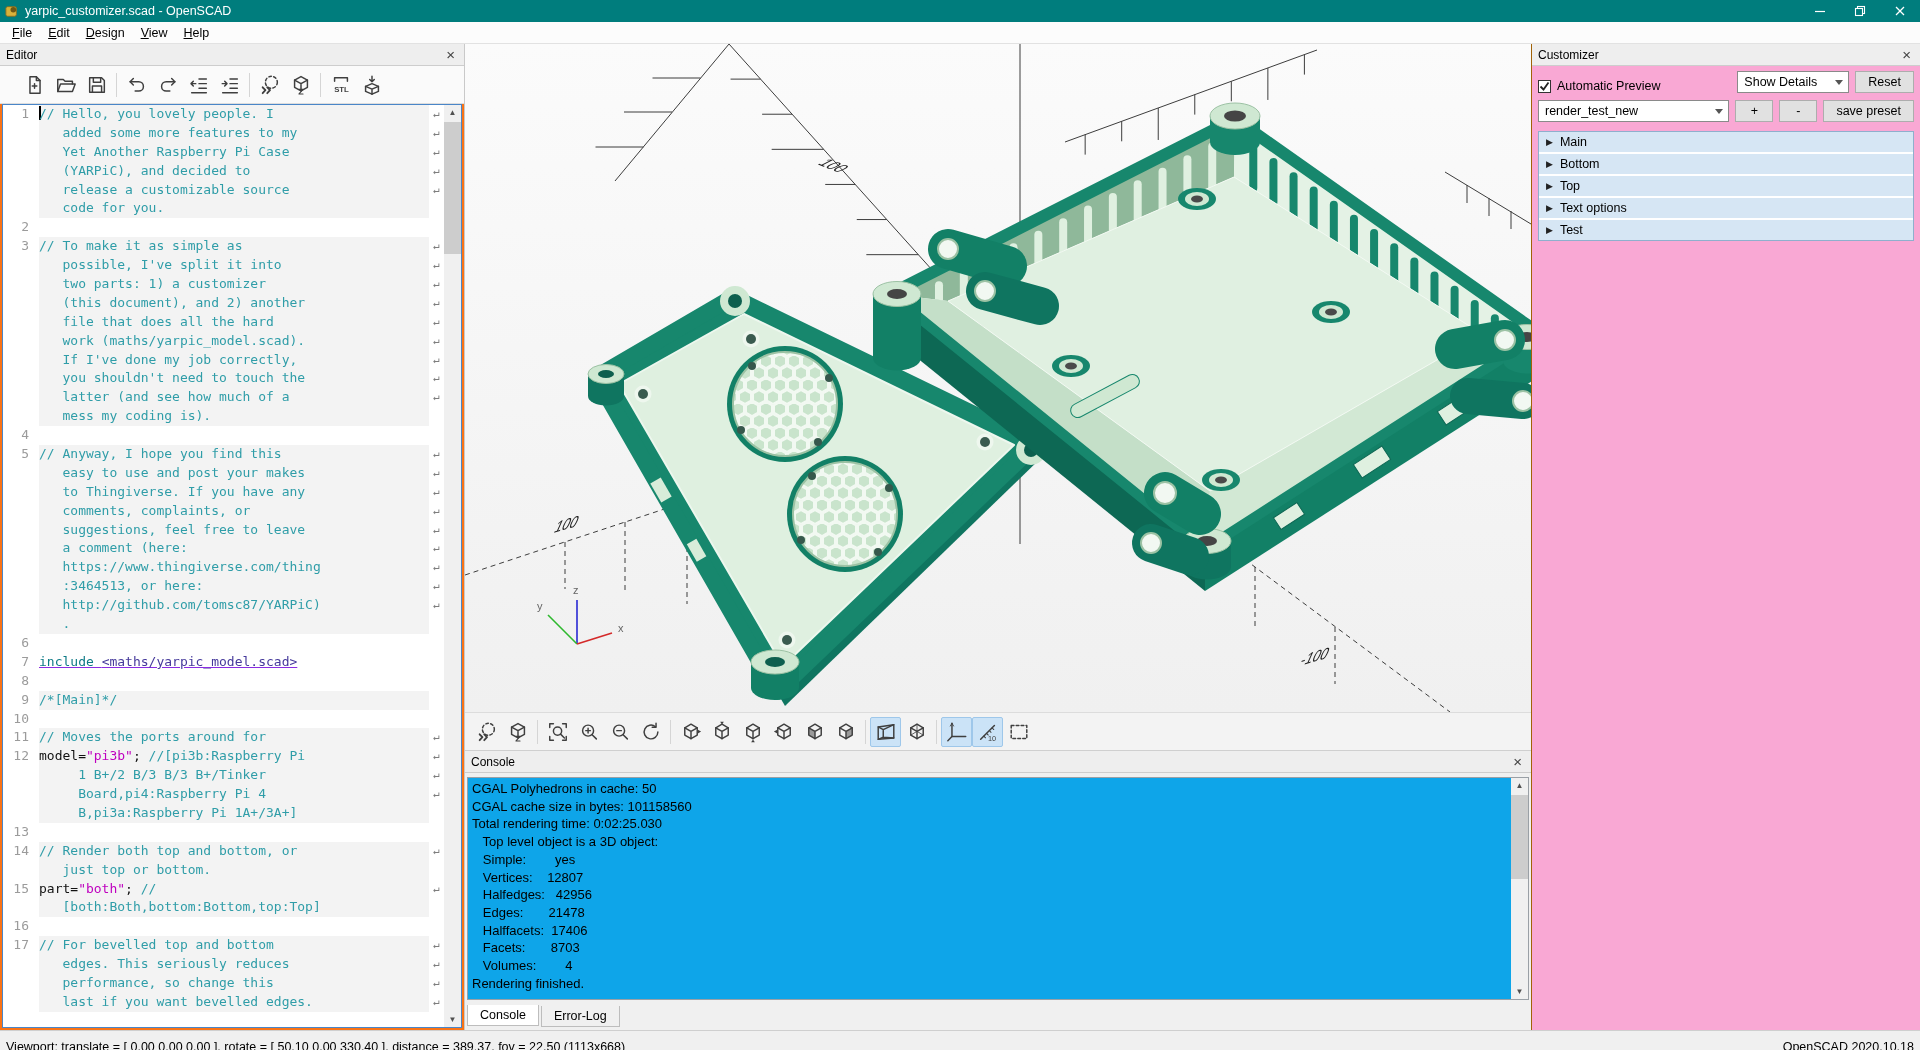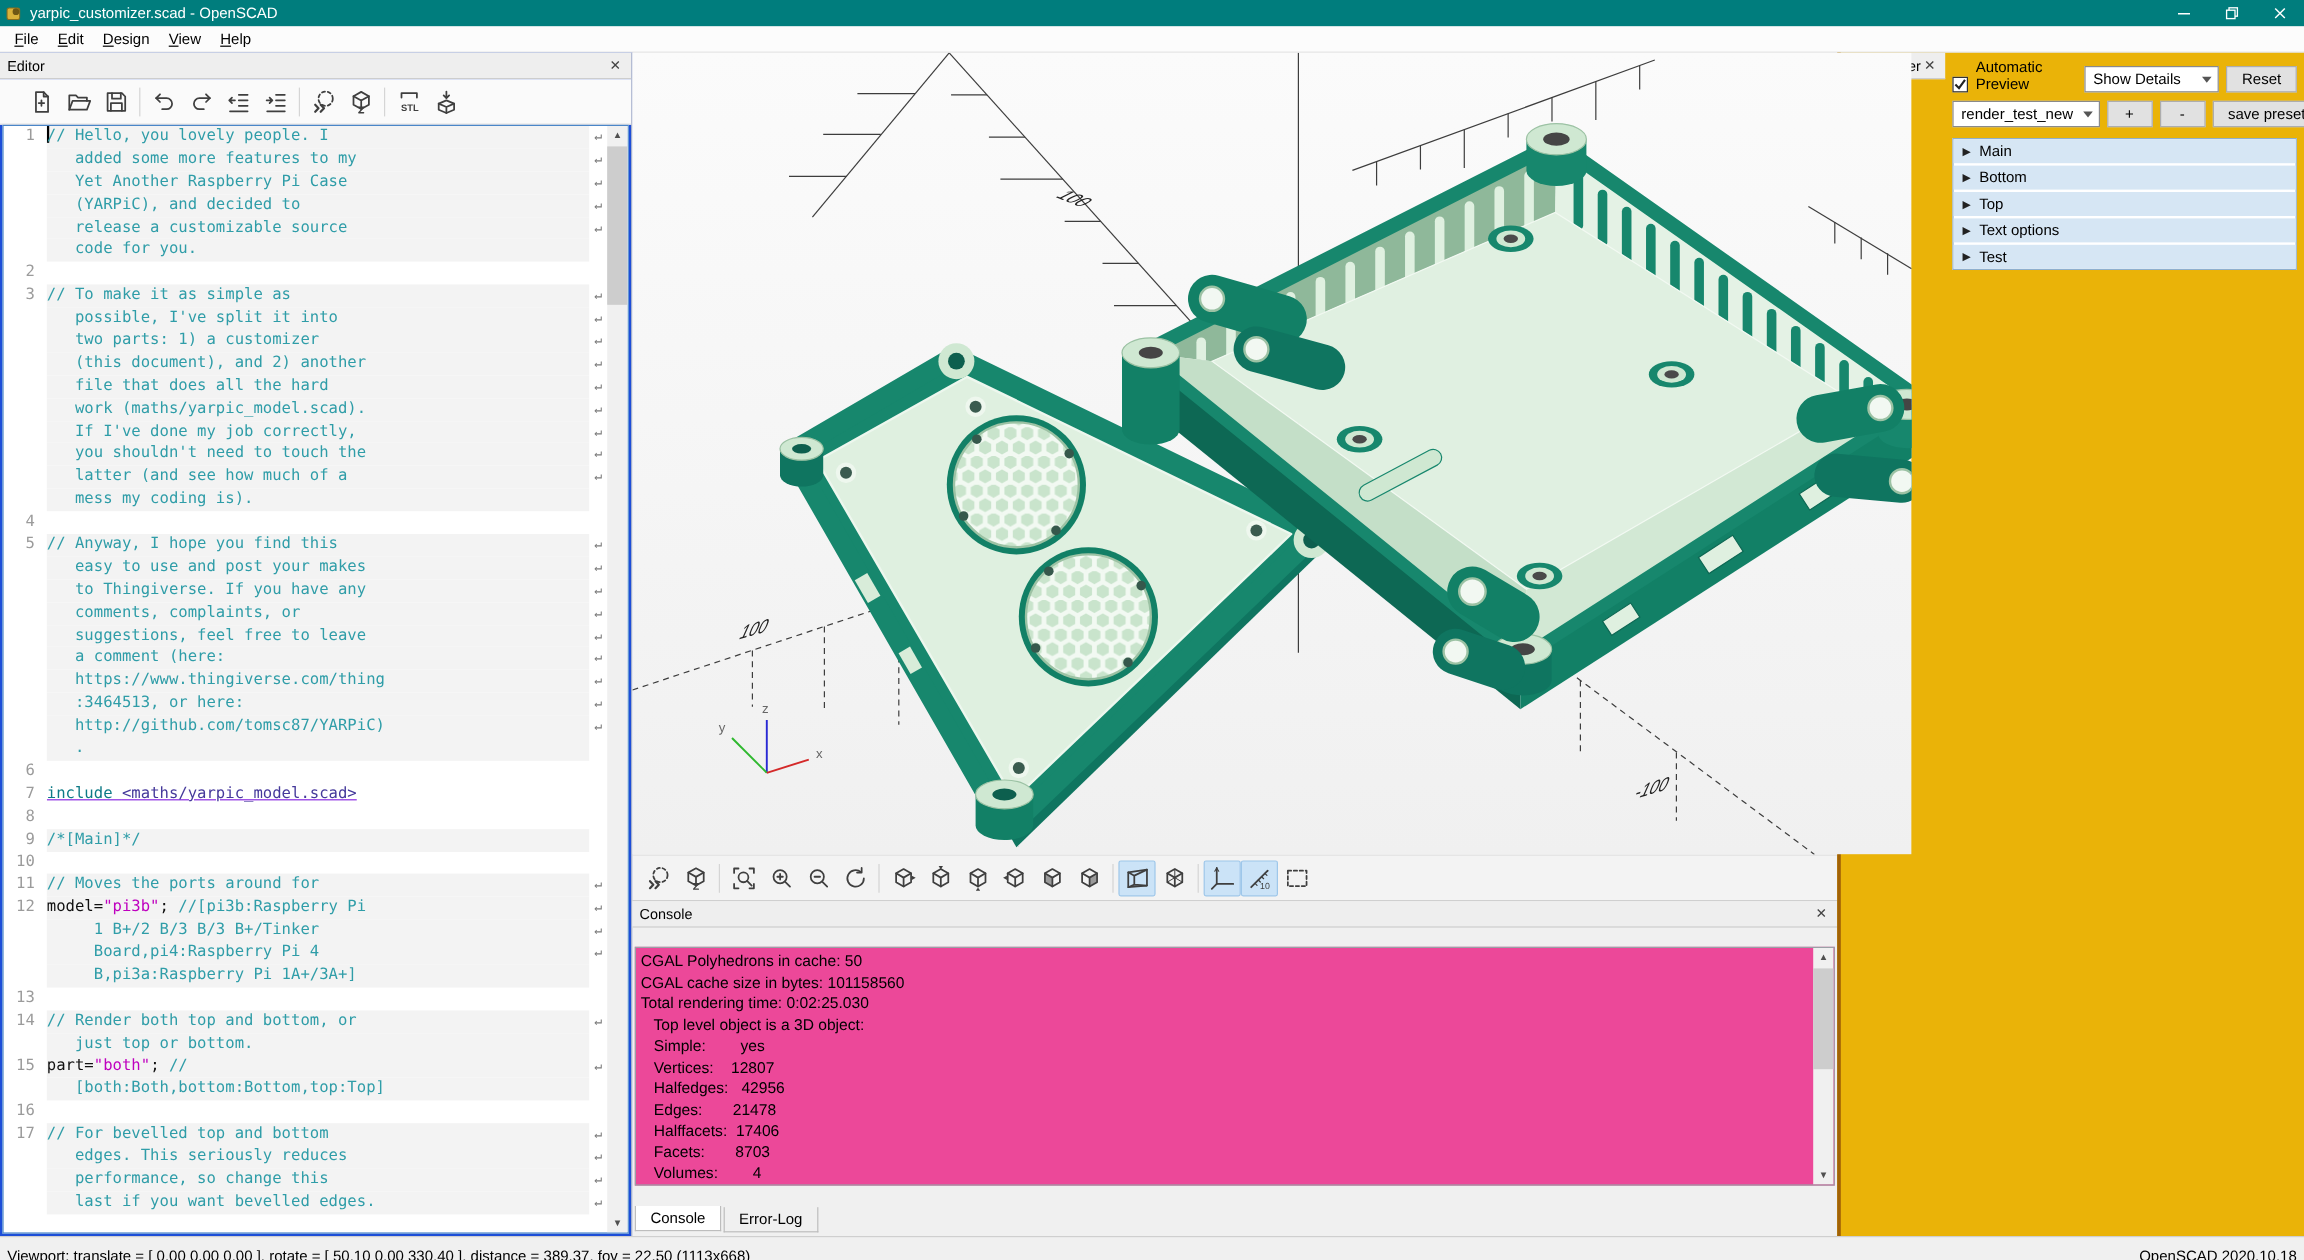--- a/index.html
+++ b/index.html
@@ -11,21 +11,21 @@
   .winbtn{width:40px;height:22px;display:flex;align-items:center;justify-content:center}
   .menubar{height:22px;background:#fcfcfc;border-bottom:1px solid #e2e2e2;display:flex;align-items:center;padding-left:4px}
   .menu-item{display:inline-block;padding:2px 8px;font-size:12.5px}
   .menu-item::first-letter{text-decoration:underline}
   
   .main{display:flex;height:986px}
   .panel-header{height:22px;background:#eeeeee;border-bottom:1px solid #cdcdcd;display:flex;align-items:center;padding:0 6px;font-size:12px;flex:none}
   .ph-label{flex:1}
   .panel-close{color:#444;font-size:15px;line-height:14px;padding:0 3px}
   
-  .editor-panel{width:527px;flex:none;background:#1d4ed8;display:flex;flex-direction:column;border-right:1px solid #c9c9c9}
+  .editor-panel{width:465px;flex:none;background:#f97316;display:flex;flex-direction:column;border-right:1px solid #c9c9c9}
   .ed-toolbar{height:38px;background:#fafafa;border-bottom:1px solid #ddd;display:flex;align-items:center;padding:0 19px;flex:none}
   .icon-btn{width:31px;height:30px;display:flex;align-items:center;justify-content:center;border:1px solid transparent;border-radius:2px;flex:none}
   .icon-btn.active{background:#cbe3f7;border-color:#9ec7ea}
   .tsep{width:1px;height:24px;background:#d5d5d5;margin:0 4px;flex:none}
   .code-wrap{flex:1;margin:0 2px 2px 2px;position:relative;background:#fff;border:1px solid #4a86c8;overflow:hidden}
   .code-area{position:absolute;top:0;left:0;right:17px;bottom:0;font-family:"DejaVu Sans Mono",monospace;font-size:13px;line-height:18.9px;overflow:hidden}
   .crow{display:flex;height:18.9px}
   .gut{width:36px;flex:none;text-align:right;padding-right:10px;color:#9b9b9b}
   .ctext{flex:1;white-space:pre;overflow:hidden}
   .ctext.gray{background:#f3f3f3}
@@ -40,27 +40,27 @@
   .sbar{position:absolute;top:0;bottom:0;right:0;width:17px;background:#f0f0f0;display:flex;flex-direction:column;align-items:center;color:#505050}
   .sb-btn{height:15px;width:17px;display:flex;align-items:center;justify-content:center;font-size:8px;flex:none}
   .sb-track{flex:1;width:17px;position:relative}
   .sb-thumb{position:absolute;left:0;width:17px;background:#cdcdcd}
   
   .center-col{flex:1;display:flex;flex-direction:column;min-width:0}
   .vp3d{height:668px;flex:none;position:relative;background:#f7f7f7}
   .vp3d svg{display:block}
   .vp-toolbar{height:38px;background:#f3f3f3;border-top:1px solid #dcdcdc;display:flex;align-items:center;padding:0 6px;flex:none}
   .console-panel{flex:1;display:flex;flex-direction:column;background:#f0f0f0;border-top:1px solid #cfcfcf;min-height:0}
-  .console-content{flex:1;margin:16px 2px;background:#ec4899;border:1px solid #9aa0a6;position:relative;overflow:hidden;min-height:0}
+  .console-content{flex:1;margin:4px 2px;background:#0ea5e9;border:1px solid #9aa0a6;position:relative;overflow:hidden;min-height:0}
   .console-lines{position:absolute;top:2px;left:4px;right:20px;bottom:2px;font-size:13px;line-height:17.7px;white-space:pre;overflow:hidden}
   .console-tabs{height:26px;display:flex;align-items:flex-start;padding:2px 2px 0 2px;flex:none}
   .tab{padding:3px 12px;font-size:12.5px;background:#f0f0f0;border:1px solid #bdbdbd;border-top:none;margin-right:2px}
   .tab.active{background:#fff;position:relative;top:-1px}
   
-  .customizer-panel{width:389px;flex:none;background:#eab308;display:flex;flex-direction:row;border-left:3px solid #a16207}
+  .customizer-panel{width:389px;flex:none;background:#f9a8d4;display:flex;flex-direction:column;border-left:1px solid #a16207}
   .cust-body{padding:5px 6px;display:flex;flex-direction:column;gap:7px}
   .cust-row{display:flex;align-items:flex-end;gap:6px}
   .checkbox{width:13px;height:13px;border:1px solid #333;background:#fff;display:flex;align-items:center;justify-content:center;flex:none}
   .cb-label{font-size:12.5px;flex:1}
   .combo{height:22px;background:#fff;border:1px solid #8a8a8a;display:flex;align-items:center;justify-content:space-between;padding:0 5px 0 6px;font-size:12.5px}
   .chev{width:0;height:0;border-left:4px solid transparent;border-right:4px solid transparent;border-top:5px solid #555;margin-left:8px;flex:none}
   .btn{height:22px;background:#e1e1e1;border:1px solid #adadad;font-size:12.5px;display:flex;align-items:center;justify-content:center;padding:0 12px;flex:none}
   .btn.small{padding:0;width:38px}
   .cust-sections{margin-top:2px;border:1px solid #8fafcd;background:#fff;display:flex;flex-direction:column;gap:2px}
   .cust-section{height:20px;background:#d6e6f4;display:flex;align-items:center;padding-left:7px;gap:7px;font-size:12.5px}

